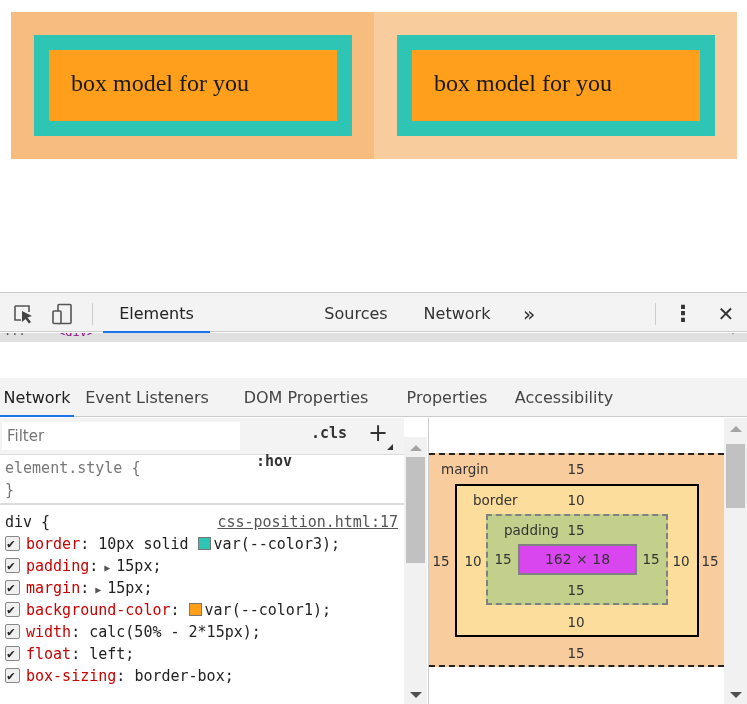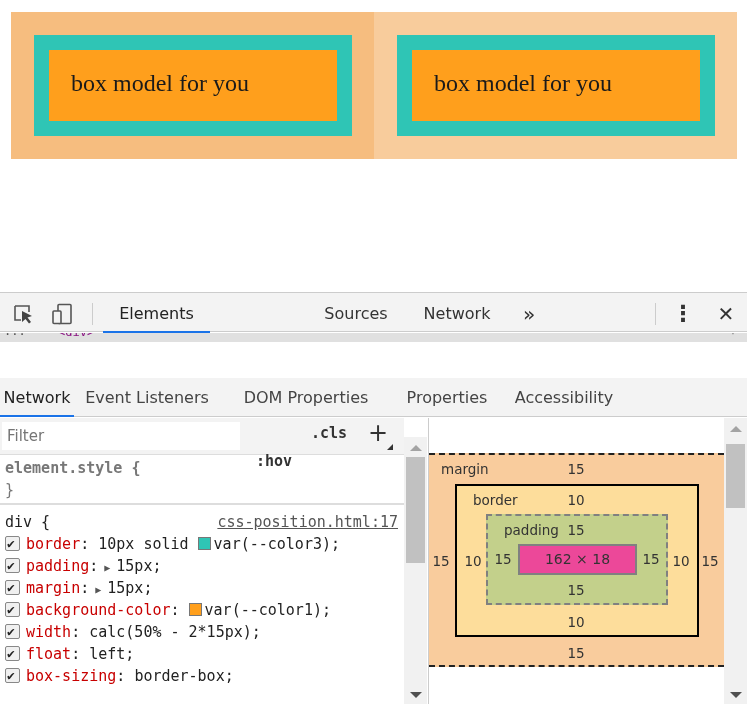--- a/index.html
+++ b/index.html
@@ -76,21 +76,21 @@
 
   
   .bm-pane { position: absolute; left: 428px; top: 126px; width: 296px; height: 286px; background: #fff;
     border-left: 1px solid #ccc; font-family: "DejaVu Sans", sans-serif; font-size: 13px; color: #333; }
   .bm-margin { position: absolute; left: 0; top: 35px; width: 295px; height: 214px; background: #f9cc9d;
     border-top: 2px dashed #222; border-bottom: 2px dashed #222; }
   .bm-border { position: absolute; left: 26px; top: 29px; width: 244px; height: 153px; background: #fddd9b;
     border: 2px solid #000; }
   .bm-padding { position: absolute; left: 29px; top: 28px; width: 182px; height: 91px; background: #c3d08b;
     border: 2px dashed #808080; }
-  .bm-content { position: absolute; left: 30px; top: 28px; width: 119px; height: 31px; background: #ec4899;
+  .bm-content { position: absolute; left: 30px; top: 28px; width: 119px; height: 31px; background: #d946ef;
     border: 2px solid #808080; text-align: center; line-height: 27px; font-size: 14px; color: #333; }
   .bm-label { position: absolute; font-size: 13.5px; color: #333; }
   .bm-num { position: absolute; font-size: 13.5px; color: #333; width: 24px; text-align: center; }
 </style>
 </head>
 <body>
 
 <div class="preview">
   <div class="box-wrap left">
     <div class="demo-box">
@@ -171,21 +171,21 @@
   <div class="styles-pane">
     <div class="filter-row">
       <input class="filter-input" placeholder="Filter" style="">
       <span class="hov" style="left:256px;margin-top:28px;">:hov</span>
       <span class="cls" style="left:311px;">.cls</span>
       <span class="plus">+</span>
       <span class="plus-corner"></span>
     </div>
 
     <div class="rule" style="top:37px;">
-      <div class="rule-line gray" style="padding-top:2px; height:24px;font-weight:bold;">element.style {</div>
+      <div class="rule-line gray" style="padding-top:2px; height:24px;">element.style {</div>
       <div class="rule-line gray">}</div>
     </div>
     <div class="rule-sep" style="top:85px;"></div>
 
     <div class="rule" style="top:93px;">
       <div class="rule-line" style="position:relative;">
         <span>div {</span>
         <span class="src-link">css-position.html:17</span>
       </div>
       <div class="rule-line">

